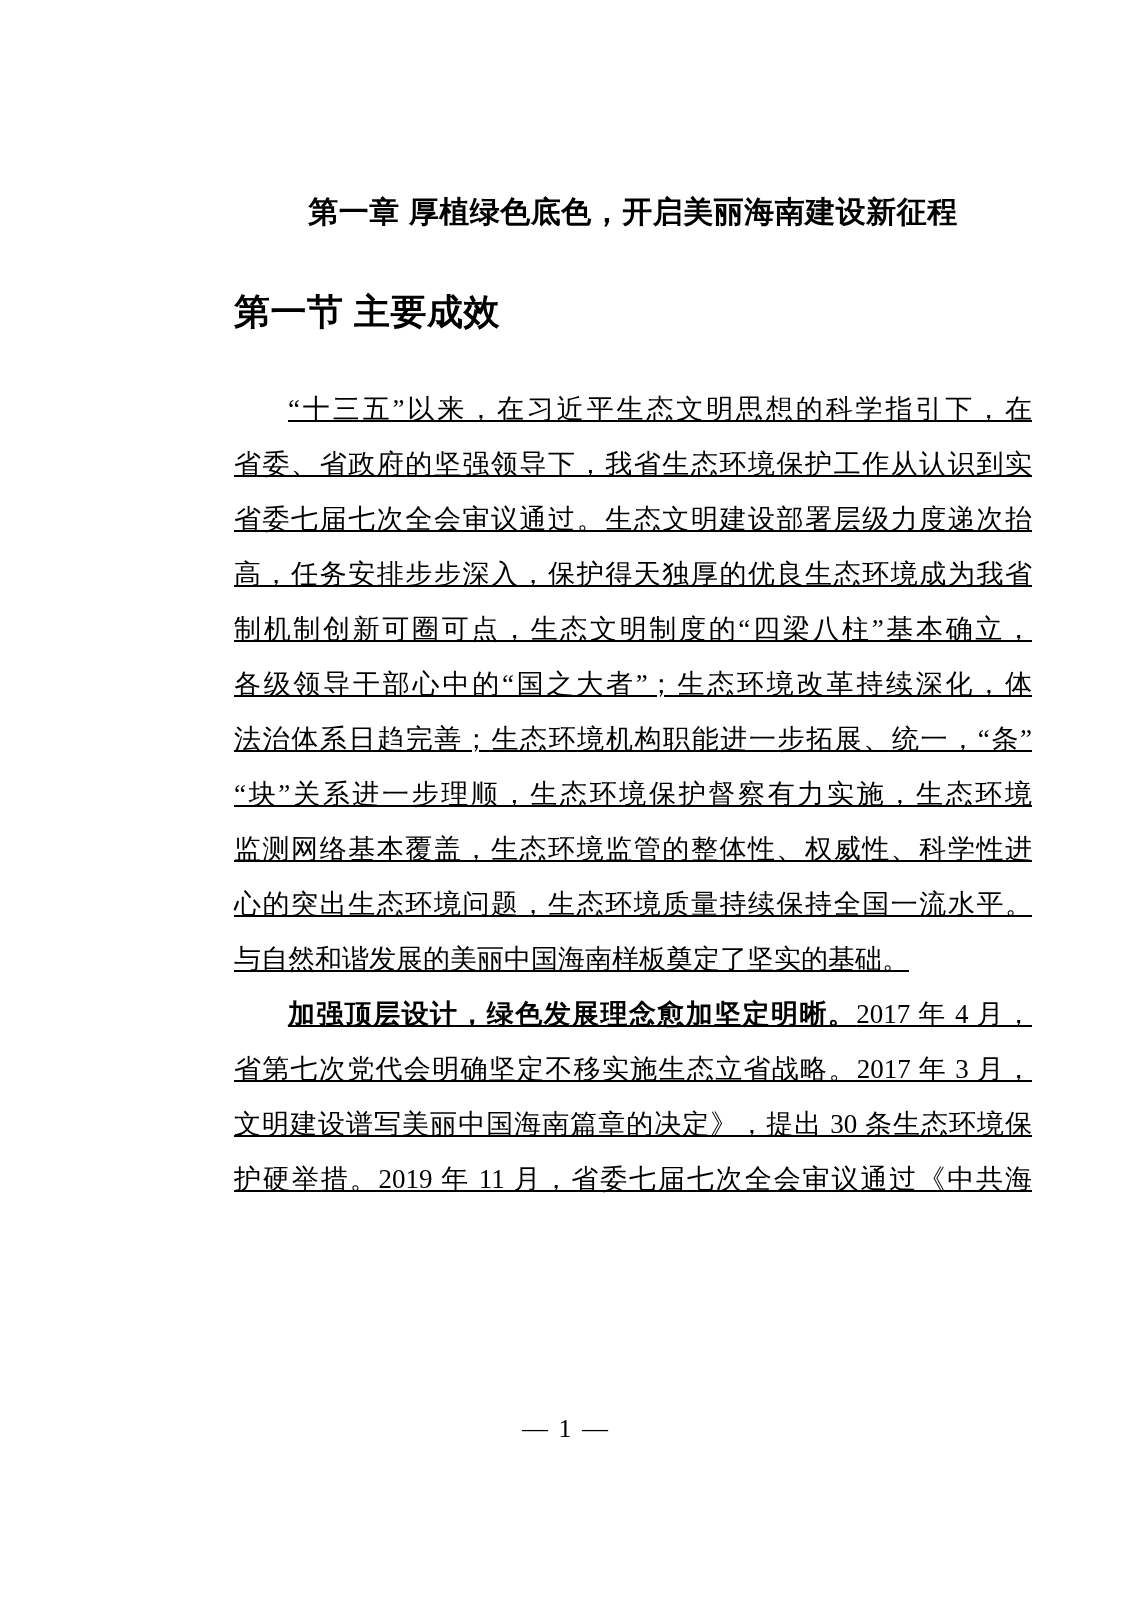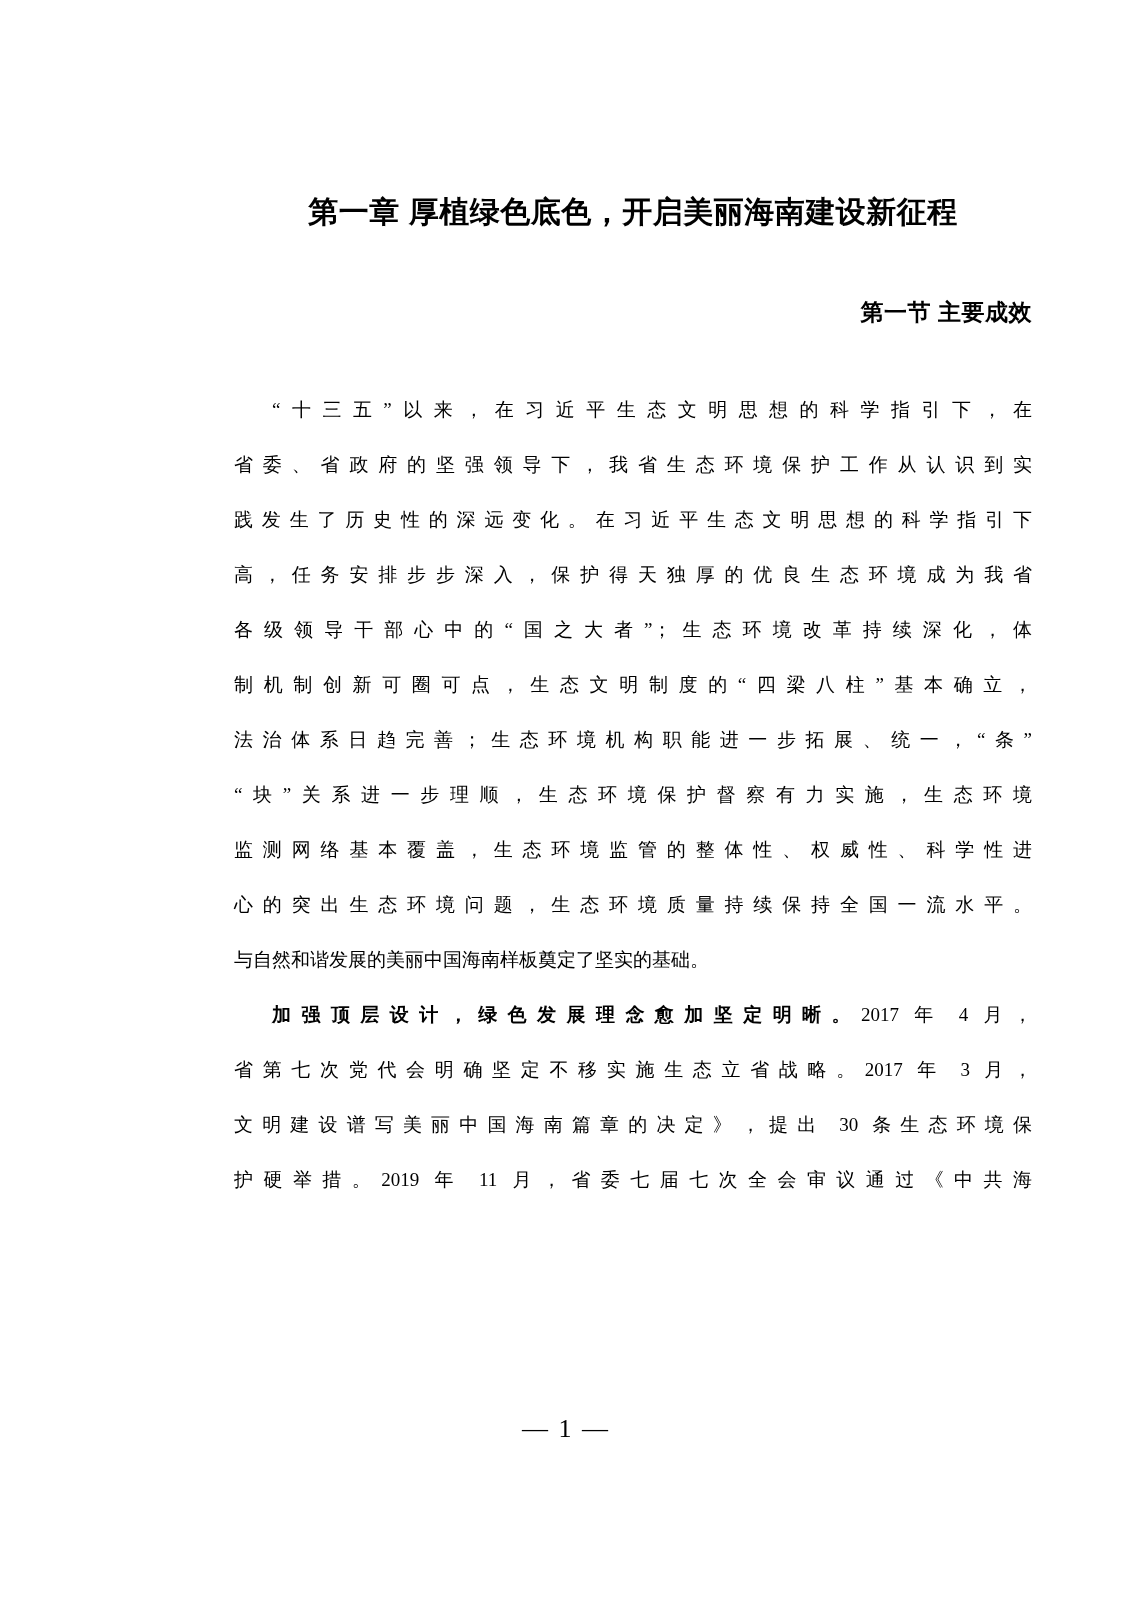--- a/index.html
+++ b/index.html
@@ -25,29 +25,30 @@
     font-family: "Liberation Sans", sans-serif;
     font-weight: bold;
     font-size: 30px;
     line-height: 44px;
     text-align: center;
     letter-spacing: 0.5px;
   }
   .section-title {
     font-family: "Liberation Sans", sans-serif;
     font-weight: bold;
-    font-size: 23px;
+    font-size: 36px;
     line-height: 44px;
-    text-align: right;
+    text-align: left;
     margin-top: 56px;
     letter-spacing: 0.5px;
   }
   .body-text {
     margin-top: 48px;
-    font-size: 19px;
+    font-size: 27px;
+    text-decoration: underline;
   }
   .line {
     line-height: 55px;
     text-align: justify;
     text-align-last: justify;
     white-space: nowrap;
   }
   .line.indent { text-indent: 2em; }
   .line.para-end { text-align-last: left; }
   .lead-bold {
@@ -73,24 +74,24 @@
 
     <h1 class="chapter-title">第一章 厚植绿色底色，开启美丽海南建设新征程</h1>
 
     <h2 class="section-title">第一节 主要成效</h2>
 
     <div class="body-text">
 
       <div class="paragraph">
         <div class="line indent">“十三五”以来，在习近平生态文明思想的科学指引下，在</div>
         <div class="line">省委、省政府的坚强领导下，我省生态环境保护工作从认识到实</div>
-        <div class="line">践发生了历史性的深远变化。在习近平生态文明思想的科学指引下</div>
+        <div class="line">省委七届七次全会审议通过。生态文明建设部署层级力度递次抬</div>
         <div class="line">高，任务安排步步深入，保护得天独厚的优良生态环境成为我省</div>
+        <div class="line">制机制创新可圈可点，生态文明制度的“四梁八柱”基本确立，</div>
         <div class="line">各级领导干部心中的“国之大者”；生态环境改革持续深化，体</div>
-        <div class="line">制机制创新可圈可点，生态文明制度的“四梁八柱”基本确立，</div>
         <div class="line">法治体系日趋完善；生态环境机构职能进一步拓展、统一，“条”</div>
         <div class="line">“块”关系进一步理顺，生态环境保护督察有力实施，生态环境</div>
         <div class="line">监测网络基本覆盖，生态环境监管的整体性、权威性、科学性进</div>
         <div class="line">心的突出生态环境问题，生态环境质量持续保持全国一流水平。</div>
         <div class="line para-end">与自然和谐发展的美丽中国海南样板奠定了坚实的基础。</div>
       </div>
 
       <div class="paragraph">
         <div class="line indent"><span class="lead-bold">加强顶层设计，绿色发展理念愈加坚定明晰。</span><span>2017 年 4 月，</span></div>
         <div class="line">省第七次党代会明确坚定不移实施生态立省战略。2017 年 3 月，</div>

